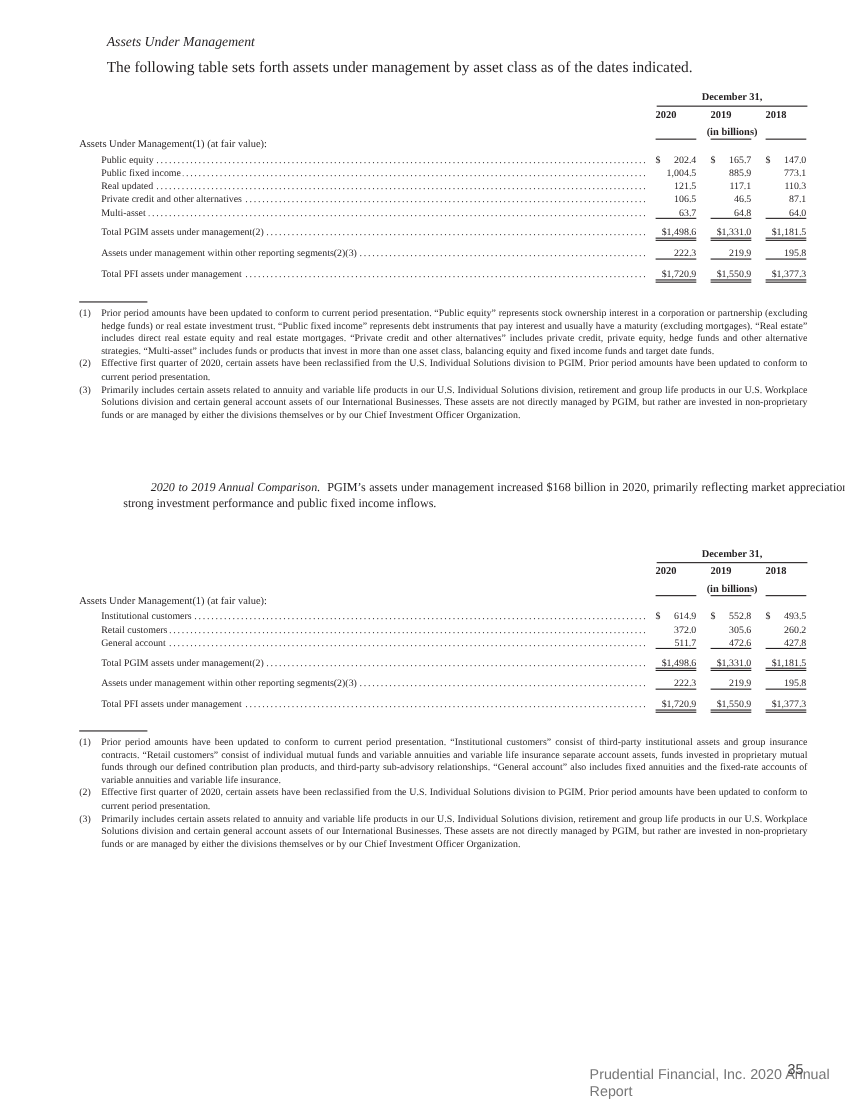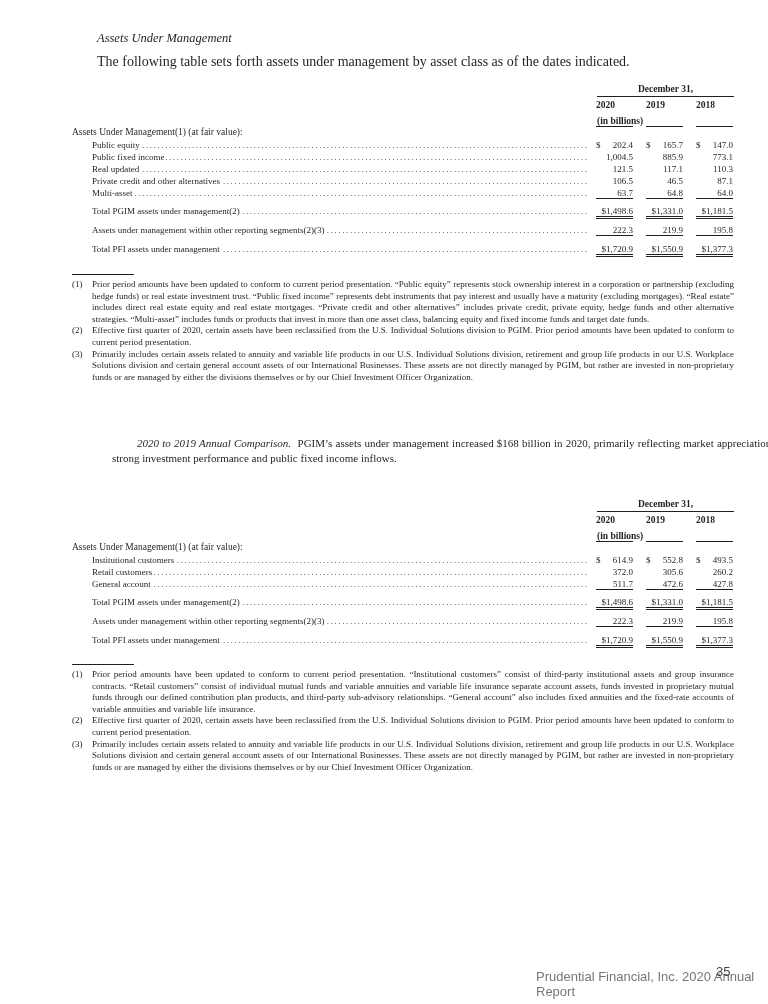--- a/index.html
+++ b/index.html
@@ -6,21 +6,21 @@
   body { width: 768px; height: 1004px; position: relative; overflow: hidden;
          font-family: "Liberation Serif", "DejaVu Serif", serif; color: #231f20; }
   .page { position: absolute; left: 0; top: 0; width: 768px; height: 1004px; }
   .section-title { position: absolute; left: 97px; top: 31px; font-style: italic; font-size: 12.5px; }
   .intro { position: absolute; left: 97px; font-size: 14px; }
   .tbl { position: absolute; left: 72px; width: 662px; font-size: 9px; }
   .hdr-dec { position: absolute; left: 525px; width: 137px; top: 0; text-align: center; font-weight: bold; font-size: 9.5px;
              border-bottom: 1.2px solid #231f20; padding-bottom: 2px; }
   .hdr-year { position: absolute; top: 16px; width: 37px; text-align: left; font-weight: bold; font-size: 9.5px;
               border-bottom: 1.2px solid #231f20; padding-bottom: 16px; }
-  .hdr-unit { position: absolute; left: 525px; width: 137px; top: 32px; text-align: left; font-weight: bold; font-size: 9.5px; }
+  .hdr-unit { position: absolute; left: 525px; width: 137px; top: 32px; text-align: center; font-weight: bold; font-size: 9.5px; }
   .tbl-caption { position: absolute; left: 0; font-weight: normal; font-size: 9.5px; }
   .row { position: absolute; left: 0; width: 662px; height: 12px; }
   .row .label { position: absolute; left: 20px; width: 495px; overflow: hidden; white-space: nowrap; }
   .row .label span.txt { background: #fff; padding-right: 2px; position: relative; z-index: 1; }
   .row .label .dots { position: absolute; left: 0; right: 0; top: 0; white-space: nowrap; overflow: hidden; letter-spacing: 1.6px; color: #231f20; }
   .cell { position: absolute; top: 0; width: 37px; text-align: right; white-space: nowrap; }
   .cell .cur { position: absolute; left: 0; }
   .c0 { left: 524px; } .c1 { left: 574px; } .c2 { left: 624px; }
   .ul { border-bottom: 1px solid #231f20; }
   .dul { border-bottom: 3px double #231f20; }

